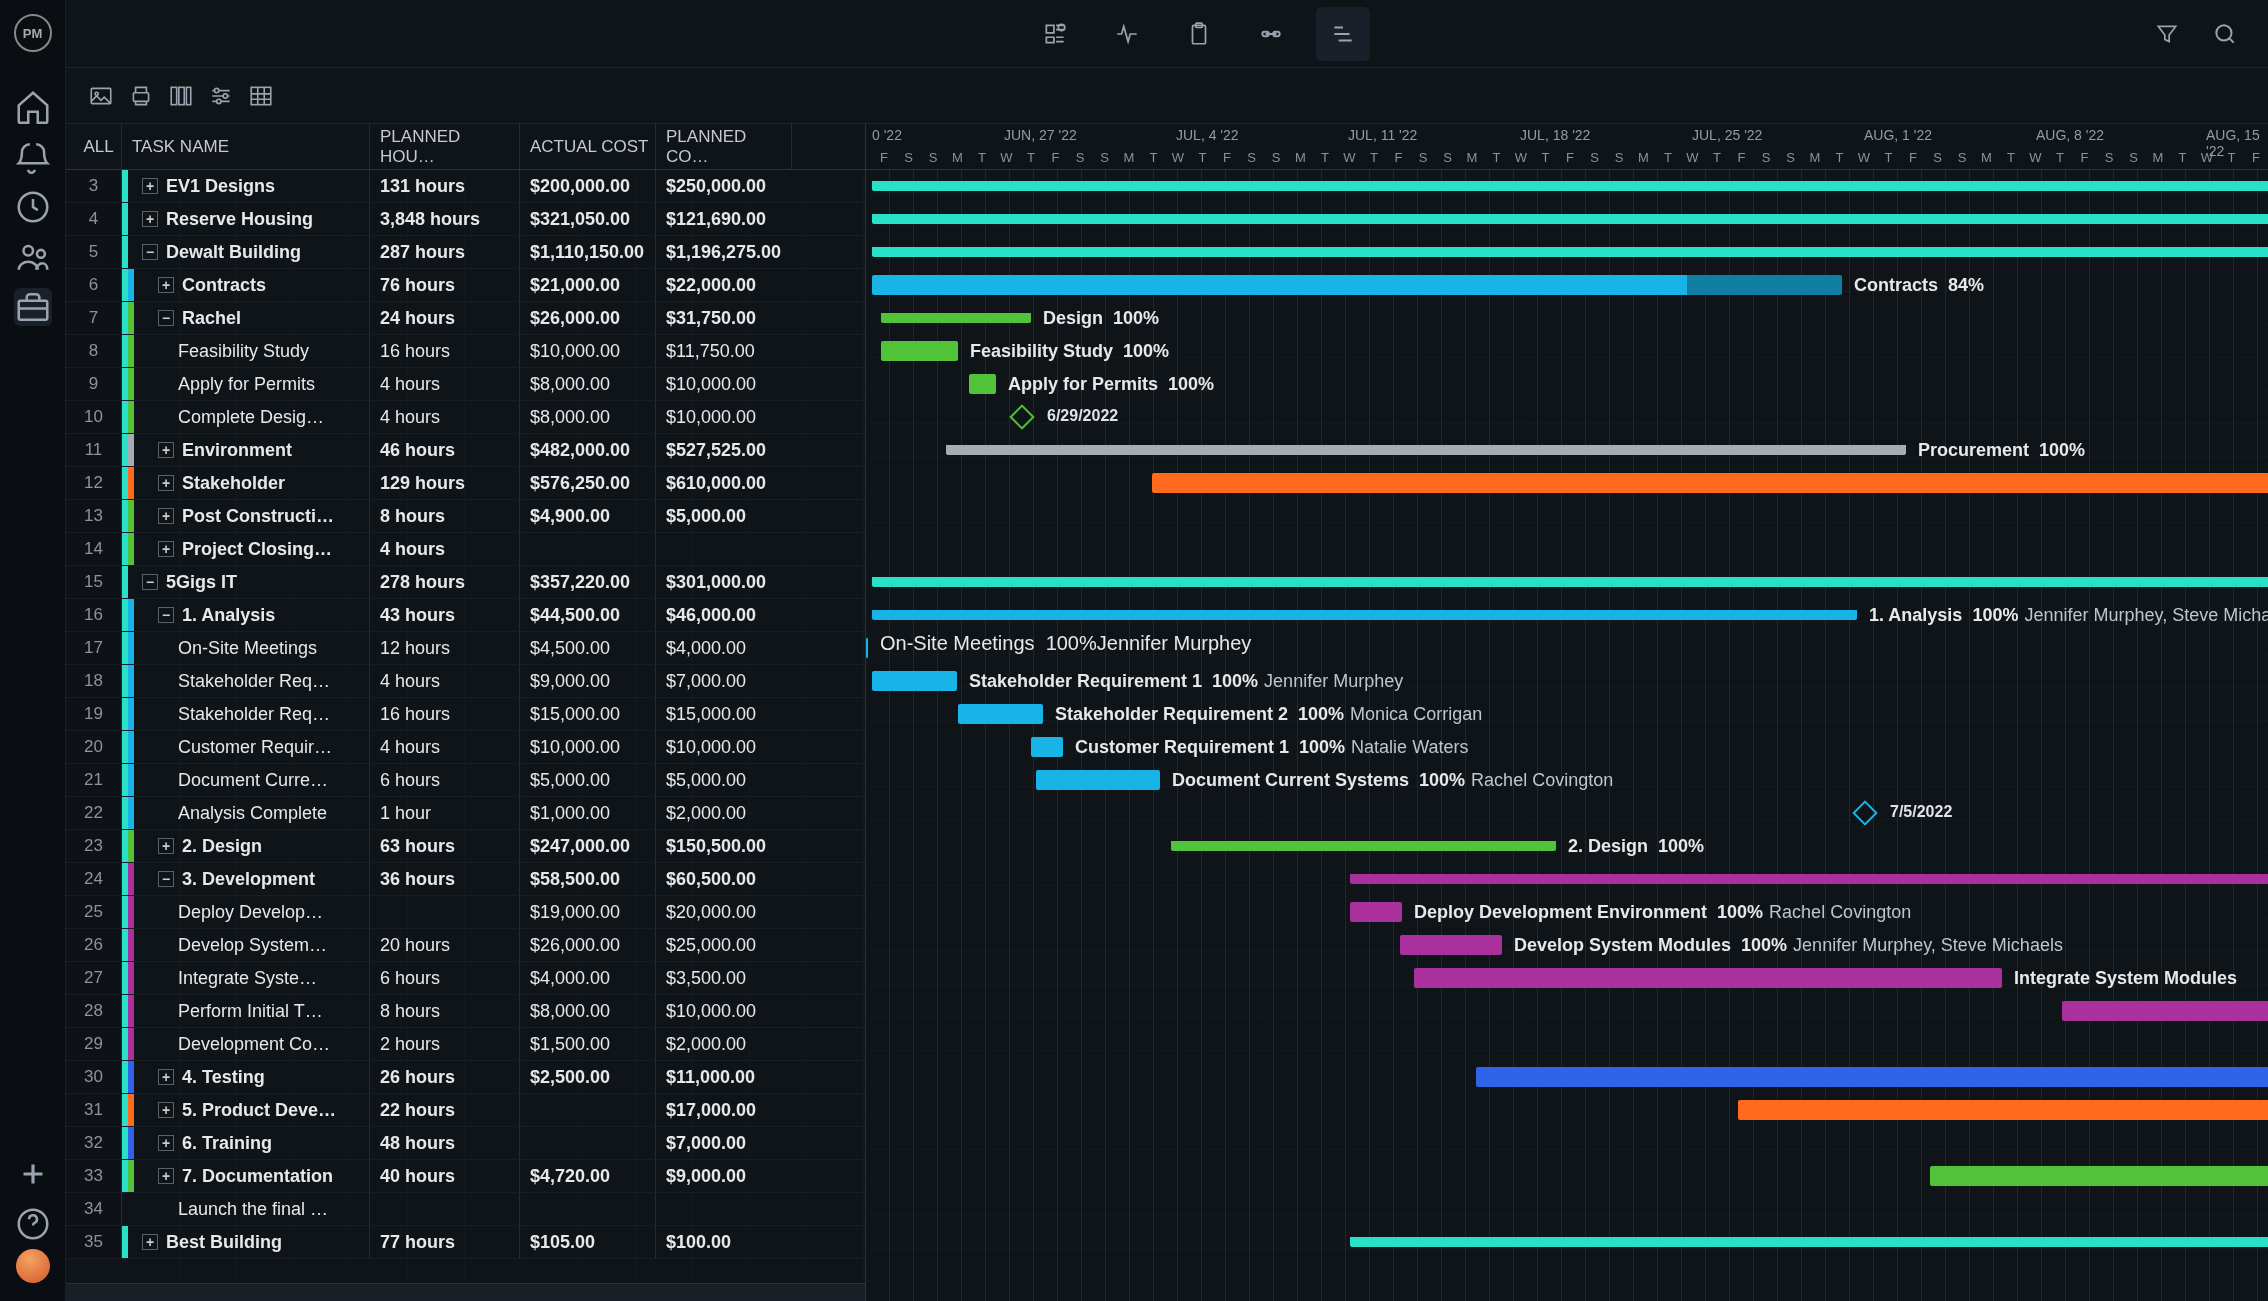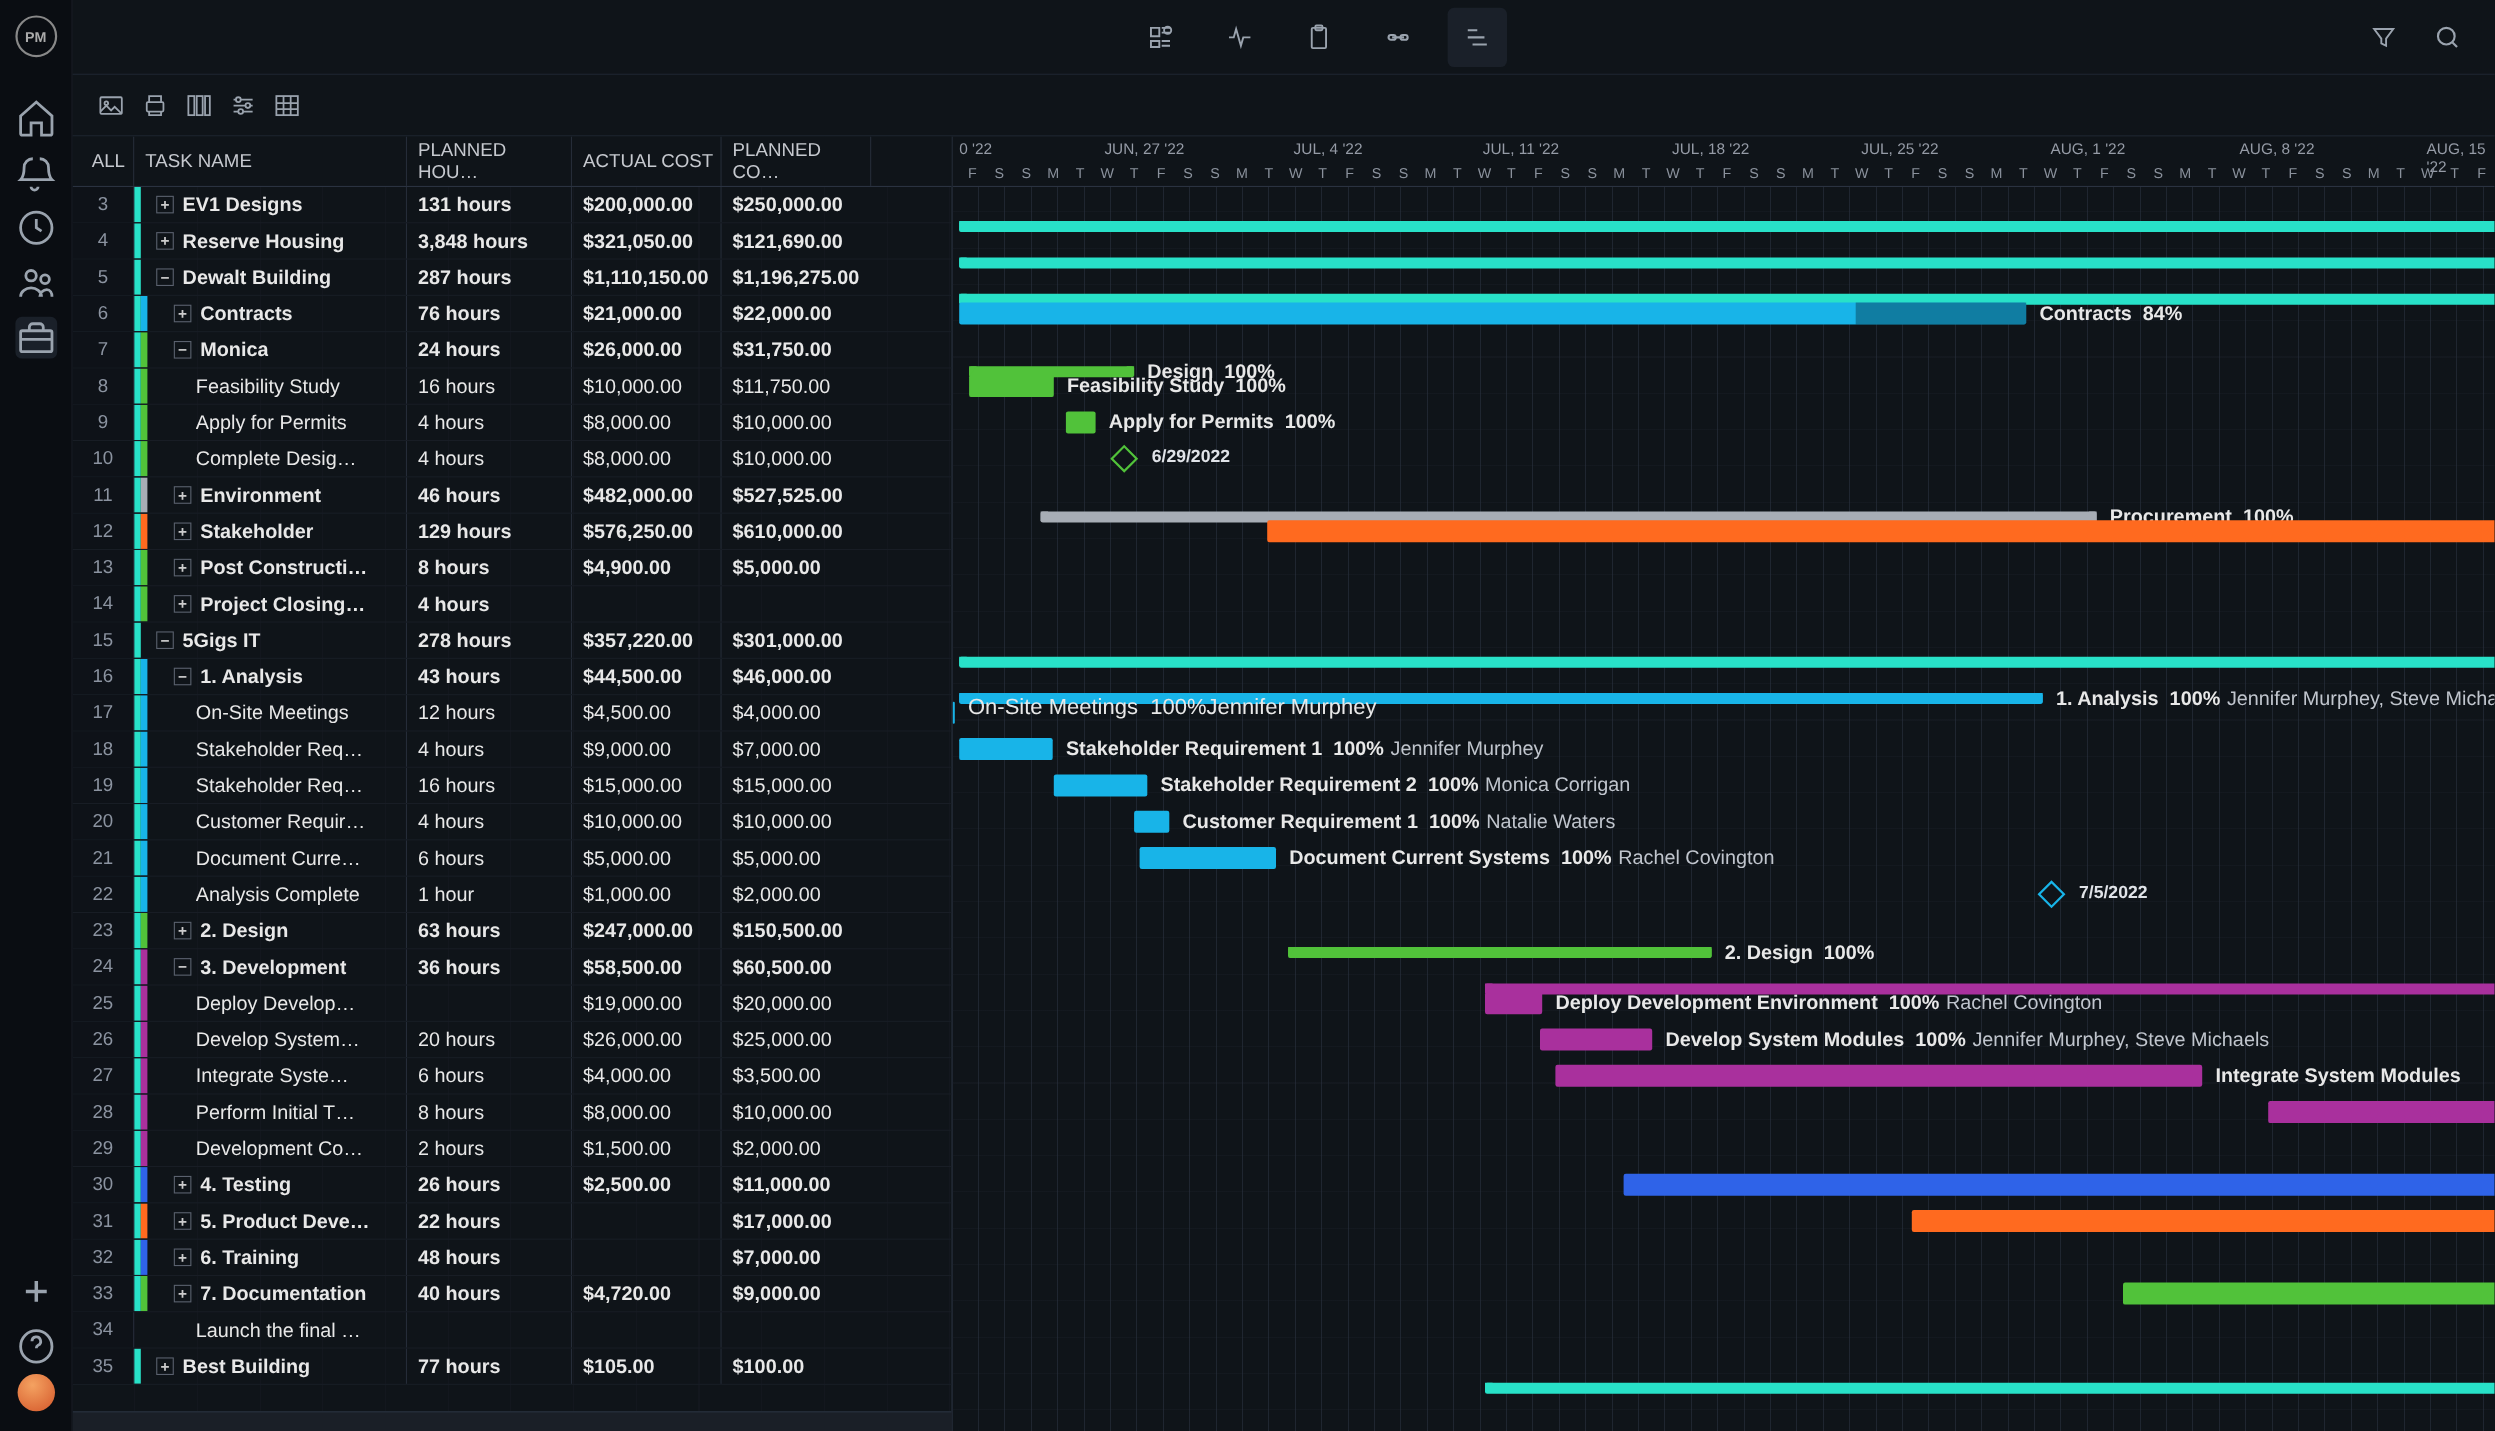--- a/index.html
+++ b/index.html
@@ -161,21 +161,21 @@
   background-image: repeating-linear-gradient(90deg, transparent 0 23px, rgba(42,50,64,0.6) 23px 24px);
   pointer-events:none;
 }
 .gbody { background:
   repeating-linear-gradient(0deg, transparent 0 32px, rgba(24,29,37,.5) 32px 33px);
 }
 .gbar-row { height:33px; position:relative;}
 .gbar {
   position:absolute; height:14px; top:9px; border-radius:2px;
 }
-.gbar.summary { height:10px; top:11px;margin-top:20px;}
+.gbar.summary { height:10px; top:11px;}
 .gbar.summary::before, .gbar.summary::after {
   content:'';position:absolute;top:0;width:0;height:0;
   border-top:9px solid currentColor;
 }
 .gbar.summary::before { left:0;border-right:7px solid transparent;}
 .gbar.summary::after { right:0;border-left:7px solid transparent;}
 .gbar.task { height:20px; top:6px;}
 .gbar .label {
   position:absolute; left:calc(100% + 12px); top:50%; transform:translateY(-50%);
   white-space:nowrap;color:#e8e8e8;font-size:18px;font-weight:600;
@@ -377,21 +377,21 @@
     <div class="rac">$21,000.00</div>
     <div class="rpc">$22,000.00</div>
             </div>
             <div class="trow group">
     <div class="rnum">7</div>
     <div class="rname">
                 <span class="cbar" style="background:#28e1c8"></span>
                 <span class="cbar" style="background:#51c23a"></span>
                 <div class="namewrap indent1">
                   <span class="exp">−</span>
-                  <span class="nametext">Monica</span>
+                  <span class="nametext">Rachel</span>
                 </div>
               </div>
     <div class="rph">24 hours</div>
     <div class="rac">$26,000.00</div>
     <div class="rpc">$31,750.00</div>
             </div>
             <div class="trow">
     <div class="rnum">8</div>
     <div class="rname">
                 <span class="cbar" style="background:#28e1c8"></span>

